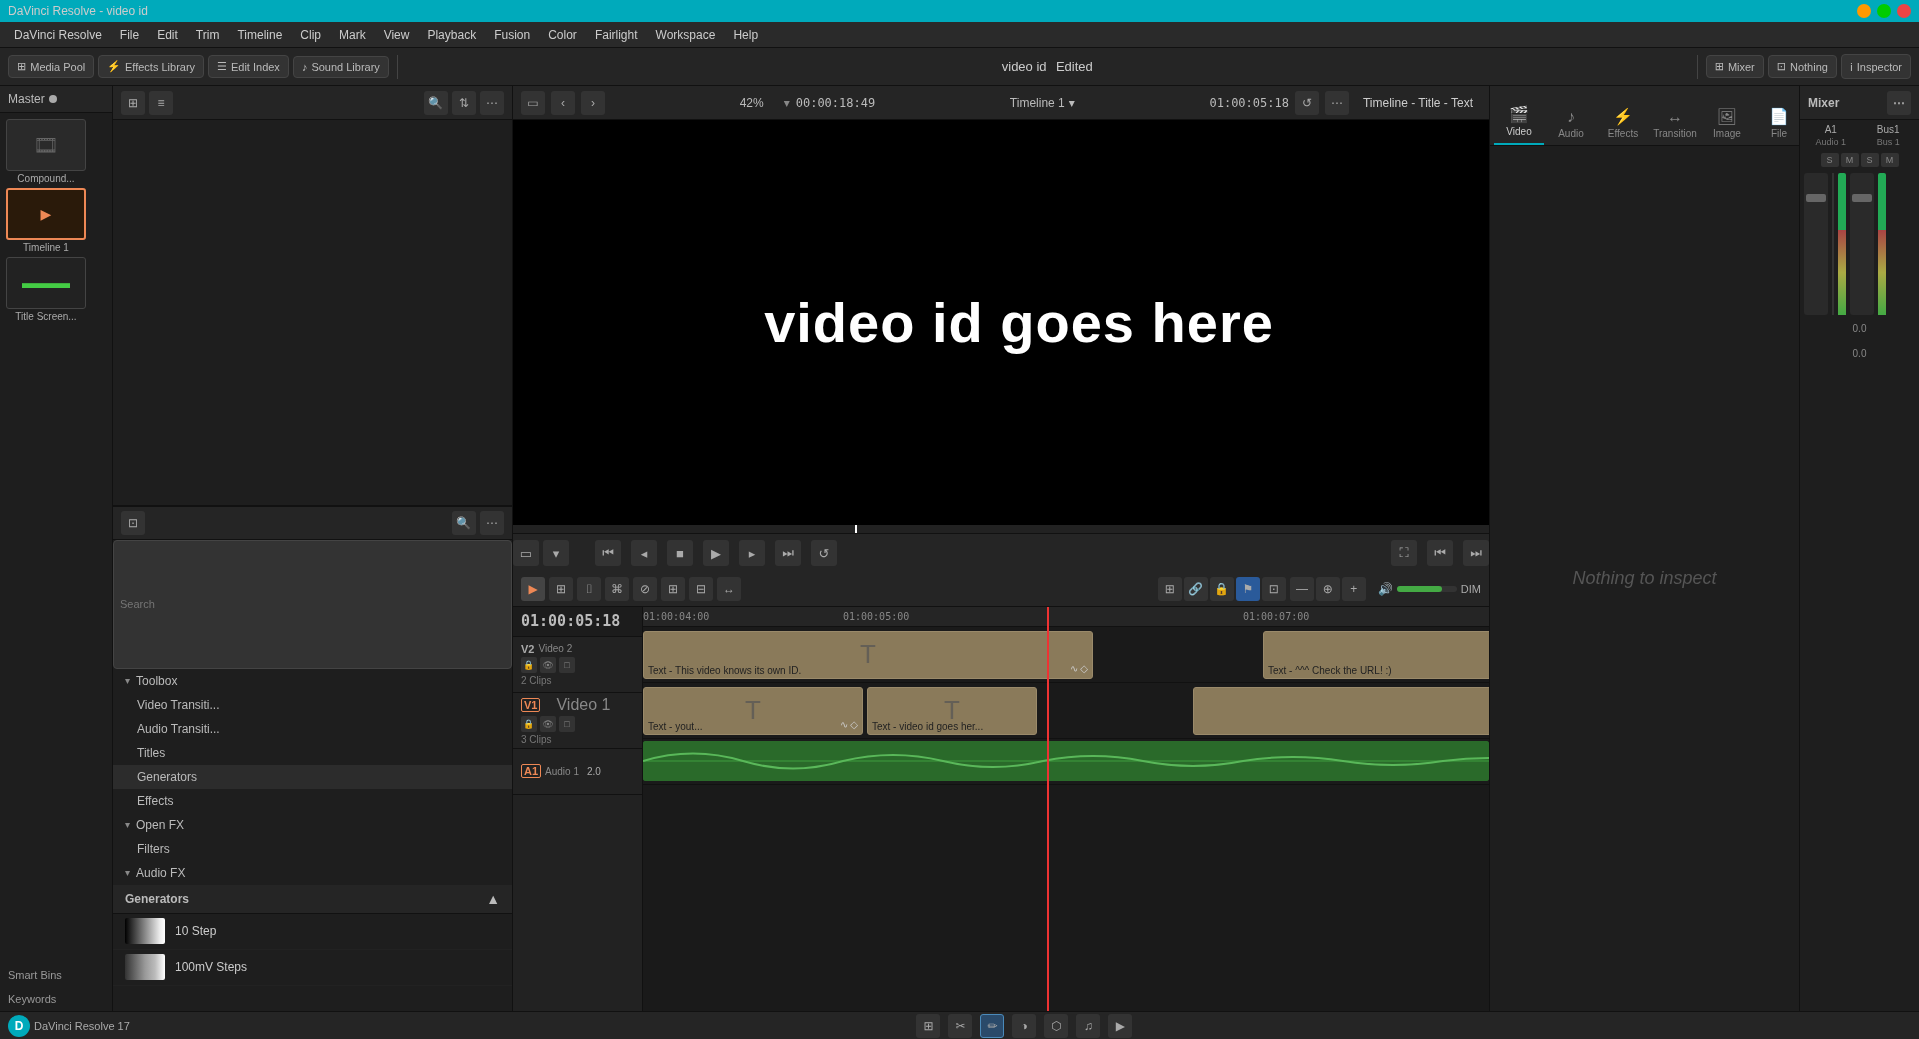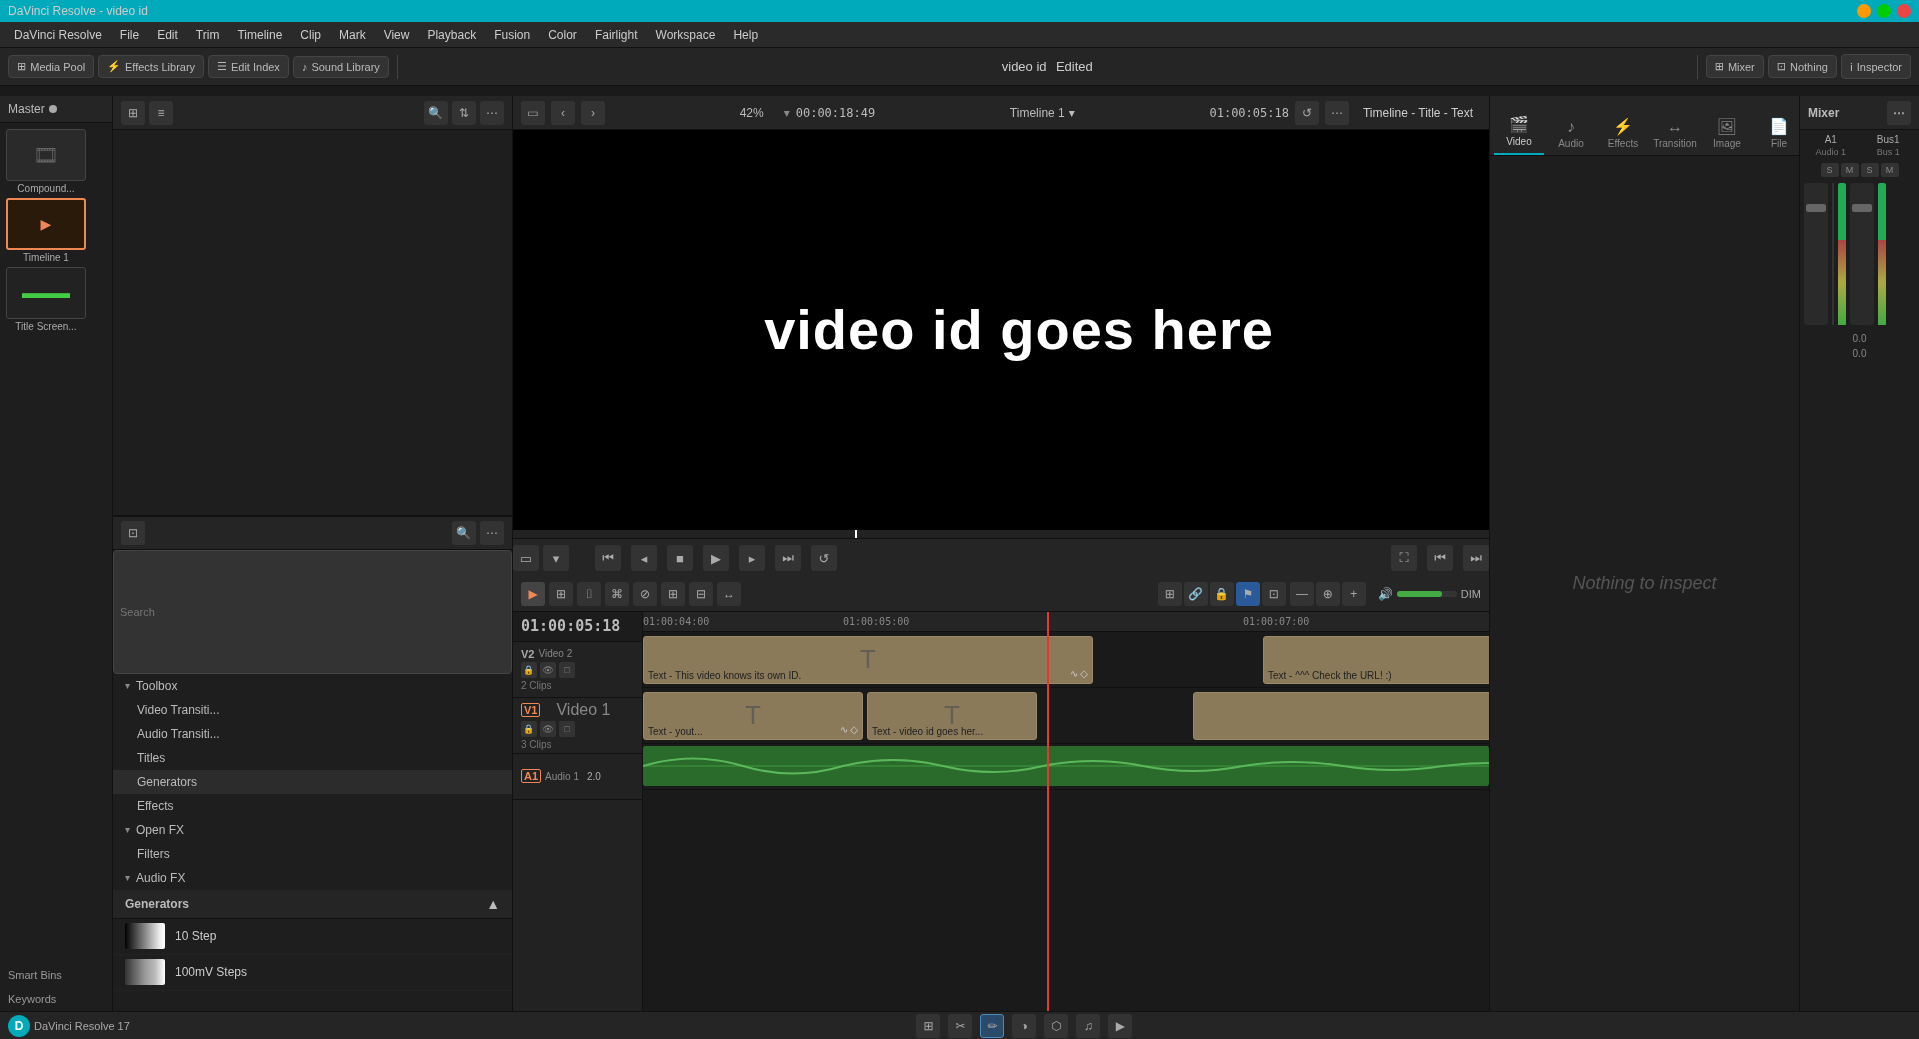--- a/index.html
+++ b/index.html
@@ -80,21 +80,20 @@
     .toolbar-separator { width: 1px; height: 24px; background: #444; margin: 0 4px; }
     .toolbar-center { flex: 1; text-align: center; }
     .toolbar-center span { color: #ccc; font-size: 13px; font-weight: 500; }
     .toolbar-edited { color: #aaa; font-size: 11px; margin-left: 6px; }
 
     
     #main-layout {
       flex: 1;
       display: flex;
       overflow: hidden;
-      margin-top: 10px;
     }
 
     
     #left-sidebar {
       width: 113px;
       background: #1e1e1e;
       border-right: 1px solid #111;
       display: flex;
       flex-direction: column;
       flex-shrink: 0;
@@ -1060,21 +1059,21 @@
       <div style="width:8px; background:#2a5; border-radius:2px; position:relative;">
         <div style="position:absolute; bottom:0; width:100%; height:60%; background:linear-gradient(to top, #4a4, #aa4, #a44);"></div>
       </div>
       <div class="fader-track">
         <div class="fader-handle" style="top:15%;"></div>
       </div>
       <div style="width:8px; background:#2a5; border-radius:2px; position:relative;">
         <div style="position:absolute; bottom:0; width:100%; height:60%; background:linear-gradient(to top, #4a4, #aa4, #a44);"></div>
       </div>
     </div>
-    <div style="padding:4px; display:flex; flex-direction:column; gap:4px;">
+    <div style="padding:4px; display:flex; flex-direction:column; gap:14px;">
       <span style="color:#888; font-size:10px; text-align:center;">0.0</span>
       <span style="color:#888; font-size:10px; text-align:center;">0.0</span>
     </div>
   </div>
 
 </div>
 
 <div id="status-bar">
   <div style="display:flex; align-items:center; gap:4px;">
     <div style="width:22px;height:22px;background:#0ab;border-radius:50%;display:flex;align-items:center;justify-content:center;font-size:12px;color:#fff;font-weight:bold;">D</div>

